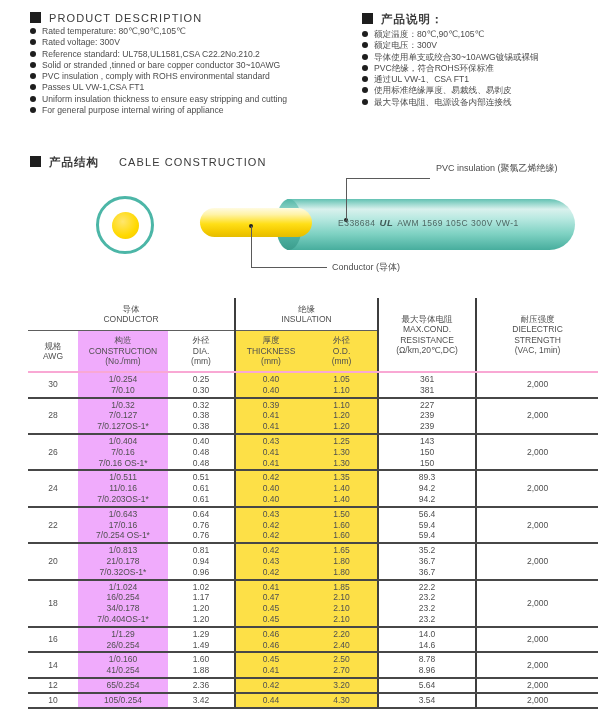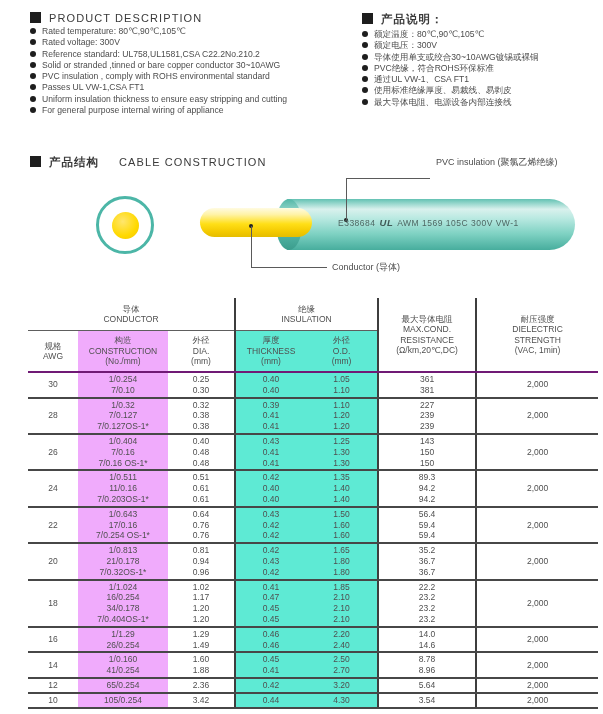--- a/index.html
+++ b/index.html
@@ -38,23 +38,23 @@
   .pdot{position:absolute;width:4px;height:4px;border-radius:50%;background:#222;}
   .plabel{position:absolute;font-size:9px;color:#4c4c4c;white-space:nowrap;}
 
   table.spec{position:absolute;left:28px;top:298px;width:570px;border-collapse:collapse;table-layout:fixed;
     font-size:8.5px;color:#4f4f4f;text-align:center;}
   table.spec th{font-weight:normal;padding:0;}
   table.spec .gh{height:32px;vertical-align:middle;}
   table.spec .sh{height:40px;vertical-align:middle;}
   .hline1{border-bottom:1px solid #5e5e5e;}
   .vline{border-right:2px solid #3e3e3e;}
-  .thick-bottom{border-bottom:2px solid #701a75;}
+  .thick-bottom{border-bottom:2px solid #f9a8d4;}
   .band-yellow{background:#f0abfc;}
-  .band-blue{background:#5eead4;}
+  .band-blue{background:#fde047;}
   table.spec thead div{line-height:10.5px;}
   table.spec tbody td{border-bottom:2px solid #474747;padding:1px 0;vertical-align:middle;}
   table.spec tbody td div{line-height:10.8px;}
 </style>
 </head>
 <body>
 
 <div class="desc-col-en">
   <div class="sec-title">
     <span class="sq"></span><span>PRODUCT  DESCRIPTION</span>
@@ -99,21 +99,21 @@
   <div class="cyl-cap"></div>
   <div class="rod"></div>
 
   <div class="cable-print">
     <span>E338684</span><span class="ul-mark">UL</span><span>AWM 1569 105C 300V VW-1</span>
   </div>
 
   <div class="pdot" style="left:344px;top:68px;"></div>
   <div class="pline" style="left:346px;top:28px;width:1px;height:42px;"></div>
   <div class="pline" style="left:346px;top:28px;width:84px;height:1px;"></div>
-  <div class="plabel" style="left:436px;top:6px;">PVC insulation (聚氯乙烯绝缘)</div>
+  <div class="plabel" style="left:436px;top:12px;">PVC insulation (聚氯乙烯绝缘)</div>
 
   <div class="pdot" style="left:249px;top:74px;"></div>
   <div class="pline" style="left:251px;top:76px;width:1px;height:41px;"></div>
   <div class="pline" style="left:251px;top:117px;width:76px;height:1px;"></div>
   <div class="plabel" style="left:332px;top:111px;">Conductor (导体)</div>
 </div>
 
 <table class="spec">
   <colgroup>
     <col style="width:50px">

